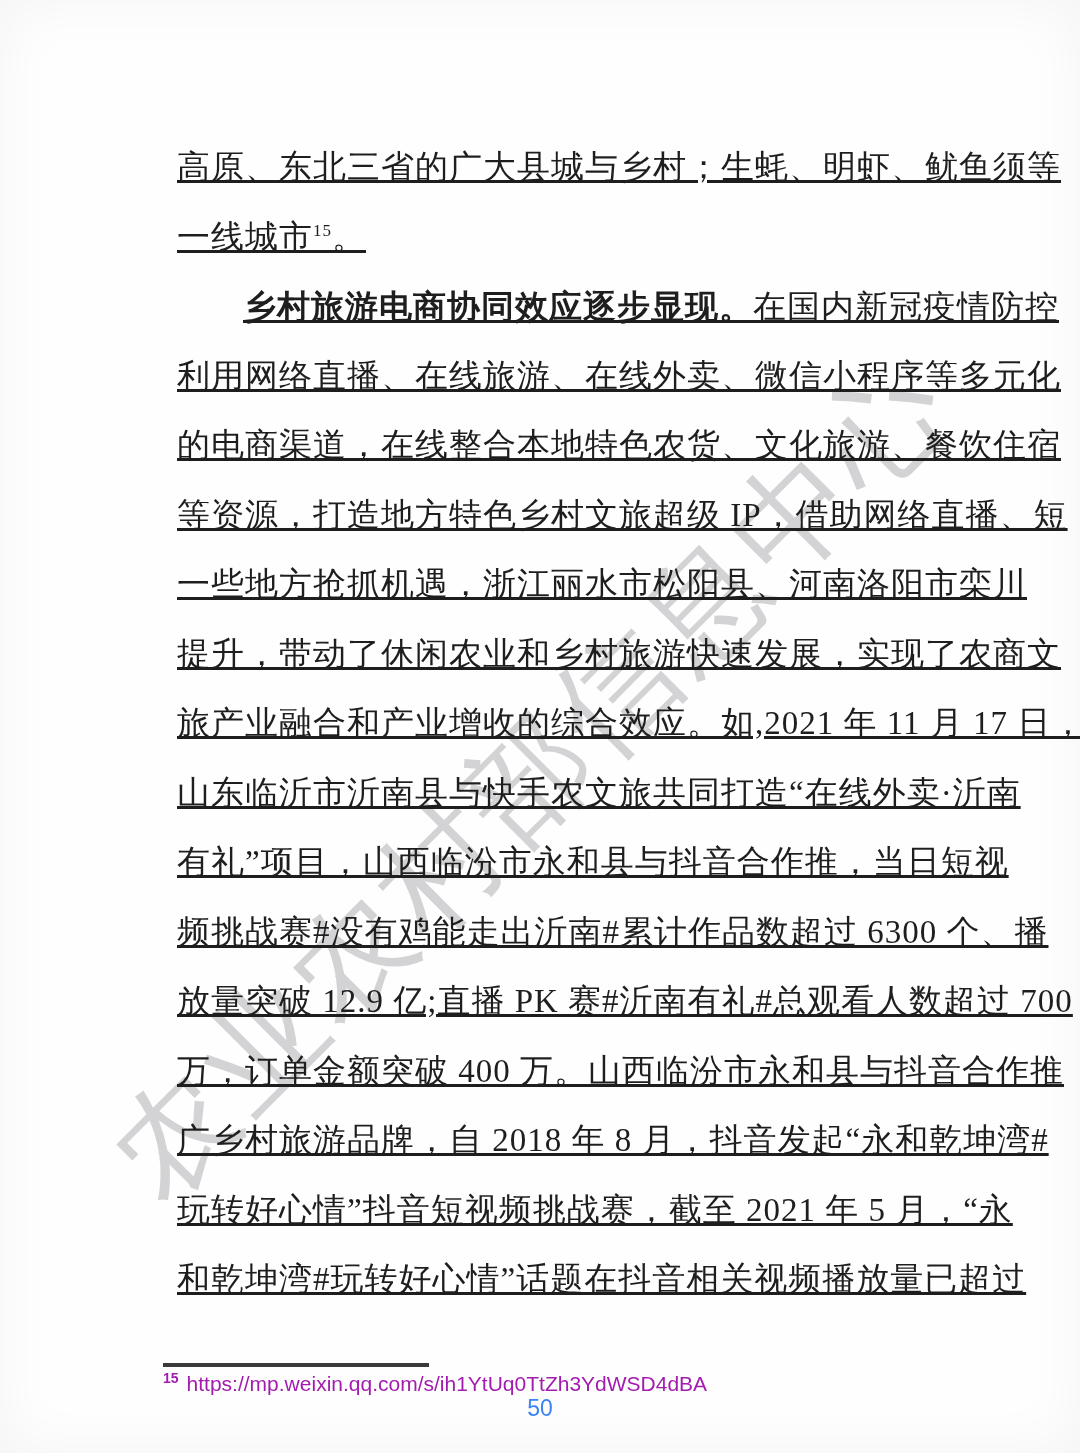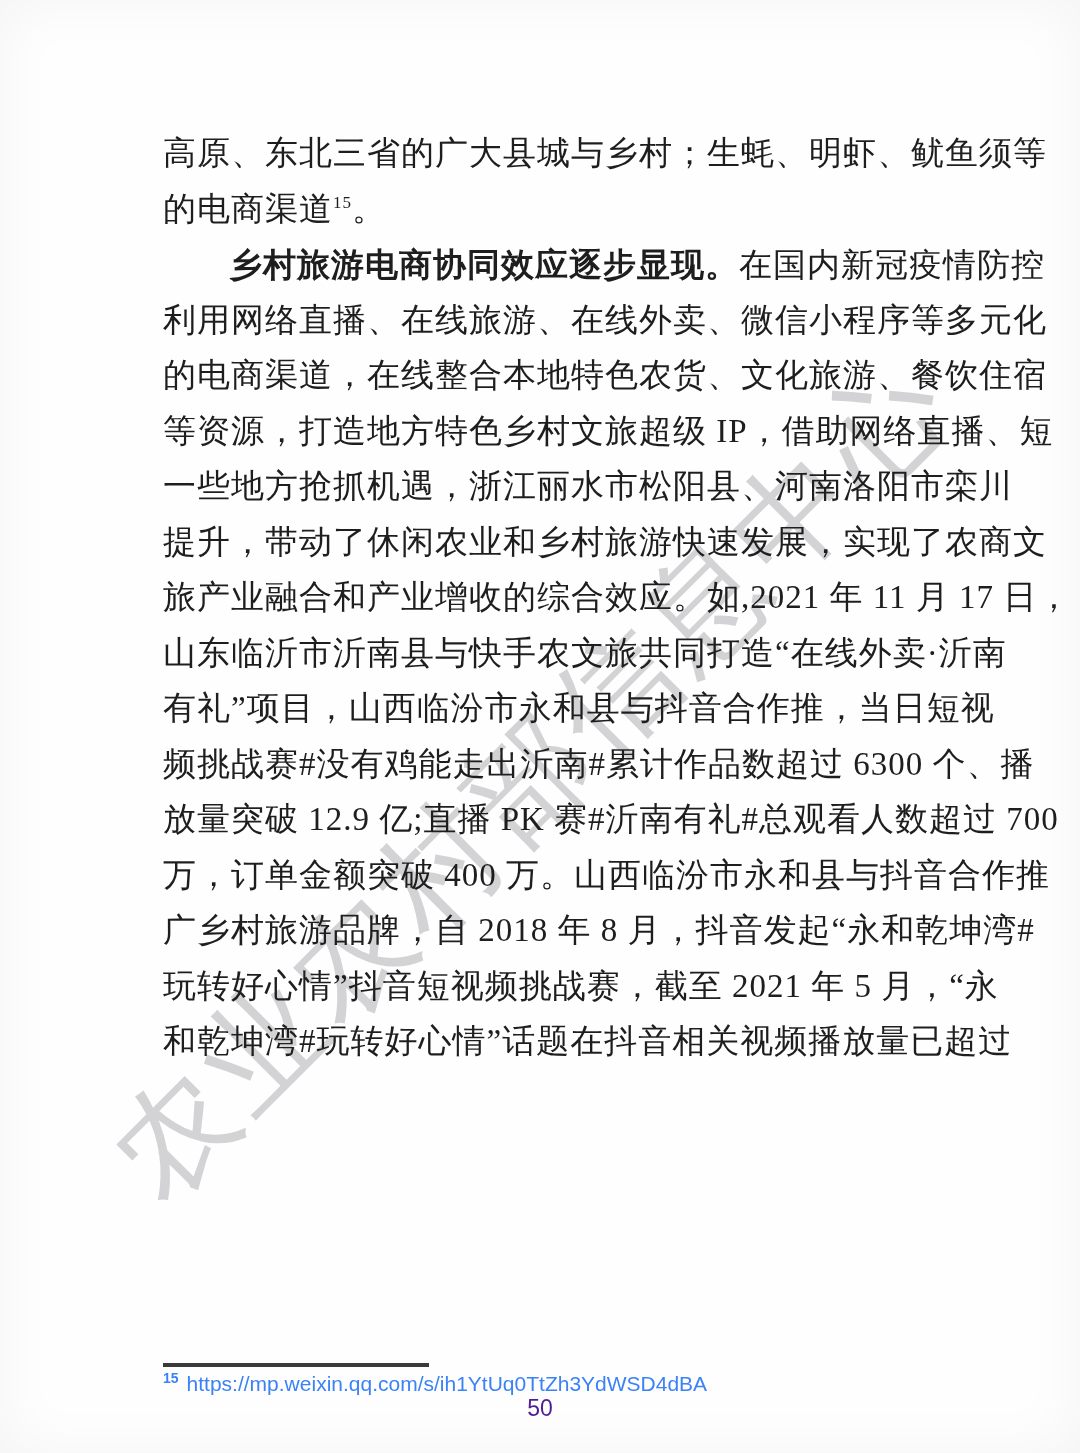--- a/index.html
+++ b/index.html
@@ -37,30 +37,31 @@
 
   
   .text-block {
     position: absolute;
     left: 163px;
     top: 126px;
     width: 767px;
     z-index: 1;
   }
   .line {
-    margin: 0;
+    margin: 14px;
     padding: 0;
     height: 55.5px;
     line-height: 55.5px;
     font-size: 33px;
     letter-spacing: 1px;
     text-align: justify;
     text-align-last: justify;
     text-justify: inter-character;
     white-space: nowrap;
+    text-decoration: underline;
   }
   .line.short {
     text-align: left;
     text-align-last: left;
   }
   .line.indent {
     padding-left: 66px;
   }
   .lead-bold {
     font-weight: bold;
@@ -82,54 +83,54 @@
     background: #3a3a3a;
     z-index: 1;
   }
   .footnote {
     position: absolute;
     left: 163px;
     top: 1372px;
     z-index: 1;
     font-family: "Liberation Sans", "DejaVu Sans", sans-serif;
     font-size: 21px;
-    color: #3b82f6;
+    color: #a21caf;
     white-space: nowrap;
   }
   .footnote .fn-num {
     font-size: 14px;
     vertical-align: super;
     line-height: 0;
     margin-right: 8px;
     font-weight: bold;
   }
   .page-number {
     position: absolute;
     left: 0;
     right: 0;
     top: 1395px;
     z-index: 1;
     text-align: center;
     font-family: "Liberation Sans", "DejaVu Sans", sans-serif;
     font-size: 23px;
-    color: #4c1d95;
+    color: #3b82f6;
   }
 </style>
 </head>
 <body>
 
 <div class="page">
 
   <div class="watermark">农业农村部信息中心</div>
 
   <main class="text-block">
 
     <p class="line">高原、东北三省的广大县城与乡村；生蚝、明虾、鱿鱼须等</p>
 
-    <p class="line short"><span>的电商渠道</span><sup class="fnref">15</sup><span>。</span></p>
+    <p class="line short"><span>一线城市</span><sup class="fnref">15</sup><span>。</span></p>
 
     <p class="line indent"><span class="lead-bold">乡村旅游电商协同效应逐步显现。</span><span>在国内新冠疫情防控</span></p>
 
     <p class="line">利用网络直播、在线旅游、在线外卖、微信小程序等多元化</p>
     <p class="line">的电商渠道，在线整合本地特色农货、文化旅游、餐饮住宿</p>
     <p class="line">等资源，打造地方特色乡村文旅超级 IP，借助网络直播、短</p>
     <p class="line">一些地方抢抓机遇，浙江丽水市松阳县、河南洛阳市栾川</p>
     <p class="line">提升，带动了休闲农业和乡村旅游快速发展，实现了农商文</p>
     <p class="line">旅产业融合和产业增收的综合效应。如,2021 年 11 月 17 日，</p>
     <p class="line">山东临沂市沂南县与快手农文旅共同打造“在线外卖·沂南</p>

